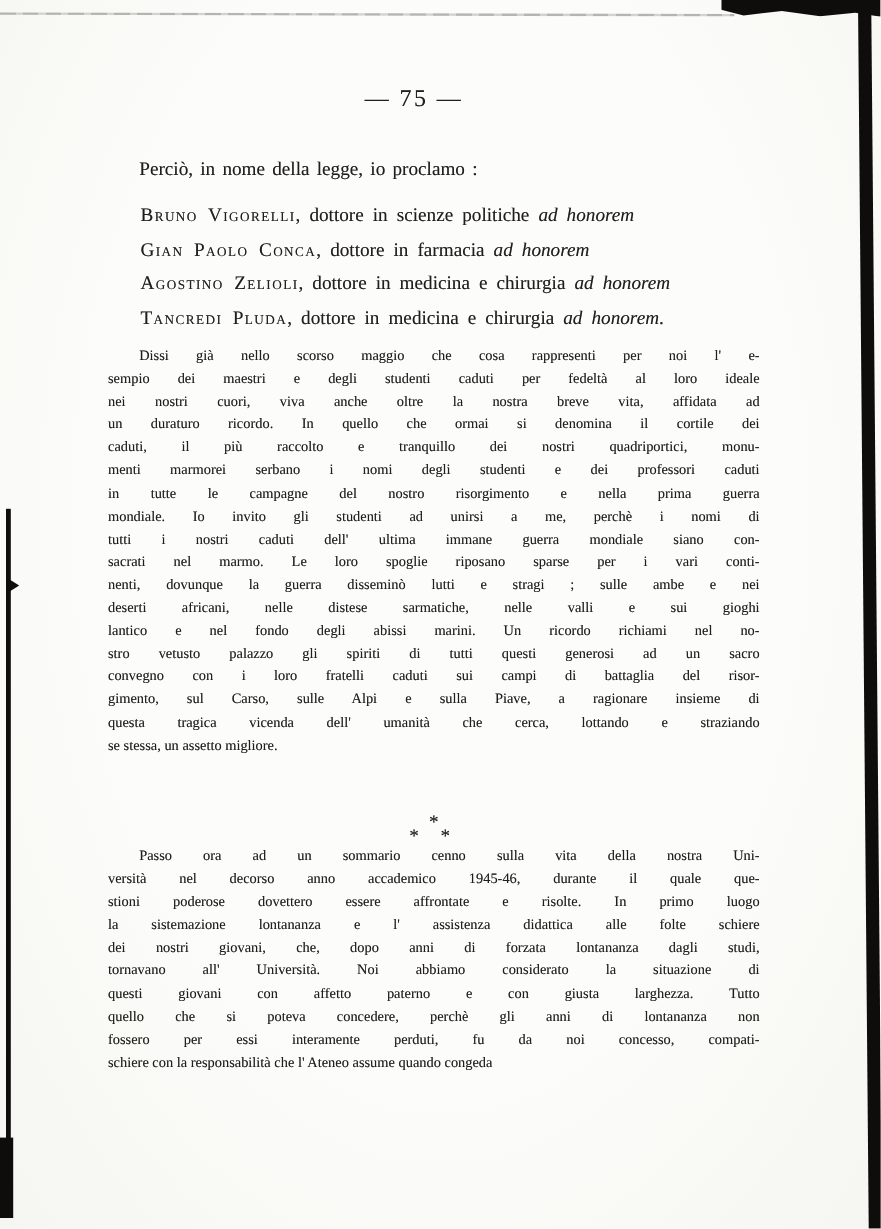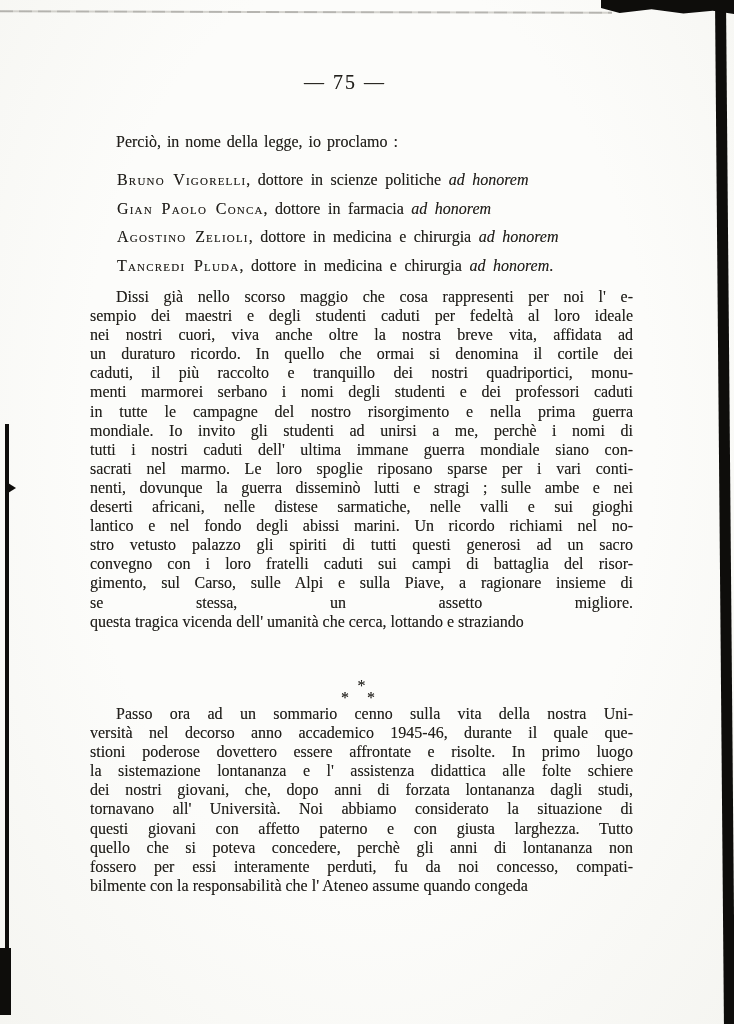--- a/index.html
+++ b/index.html
@@ -39,21 +39,21 @@
     font-size: 16px; text-indent: 26px; word-spacing: 2px;
   }
   .degrees {
     position: absolute; top: 166px; left: 90px; width: 543px;
     font-size: 16px; line-height: 28.6px; word-spacing: 3.5px;
   }
   .dname { font-variant: small-caps; letter-spacing: 1.2px; margin-left: 27px; }
   .ital  { font-style: italic; }
   .para  {
     position: absolute; left: 90px; width: 543px;
-    font-size: 16px; line-height: 19.1px;
+    font-size: 12px; line-height: 19.1px;
   }
   .para1 { top: 287px; }
   .para2 { top: 704px; }
   .para .tline { text-align: justify; text-align-last: justify; }
   .para .tline:first-child { text-indent: 26px; }
   .para .tline:last-child  { text-align-last: left; }
   .asterism {
     position: absolute; top: 680px; left: 90px; width: 543px;
     text-align: center; font-size: 16px; line-height: 12px;
   }
@@ -92,35 +92,35 @@
       <div class="tline">in tutte le campagne del nostro risorgimento e nella prima guerra</div>
       <div class="tline">mondiale. Io invito gli studenti ad unirsi a me, perchè i nomi di</div>
       <div class="tline">tutti i nostri caduti dell' ultima immane guerra mondiale siano con-</div>
       <div class="tline">sacrati nel marmo. Le loro spoglie riposano sparse per i vari conti-</div>
       <div class="tline">nenti, dovunque la guerra disseminò lutti e stragi ; sulle ambe e nei</div>
       <div class="tline">deserti africani, nelle distese sarmatiche, nelle valli e sui gioghi</div>
       <div class="tline">lantico e nel fondo degli abissi marini. Un ricordo richiami nel no-</div>
       <div class="tline">stro vetusto palazzo gli spiriti di tutti questi generosi ad un sacro</div>
       <div class="tline">convegno con i loro fratelli caduti sui campi di battaglia del risor-</div>
       <div class="tline">gimento, sul Carso, sulle Alpi e sulla Piave, a ragionare insieme di</div>
+      <div class="tline">questa tragica vicenda dell' umanità che cerca, lottando e straziando</div>
       <div class="tline">se stessa, un assetto migliore.</div>
-      <div class="tline">questa tragica vicenda dell' umanità che cerca, lottando e straziando</div>
     </div>
 
   <div class="asterism txt">
     <div class="row1">*</div>
     <div class="row2">* *</div>
   </div>
 
   <div class="para para2 txt">
       <div class="tline">Passo ora ad un sommario cenno sulla vita della nostra Uni-</div>
       <div class="tline">versità nel decorso anno accademico 1945-46, durante il quale que-</div>
       <div class="tline">stioni poderose dovettero essere affrontate e risolte. In primo luogo</div>
       <div class="tline">la sistemazione lontananza e l' assistenza didattica alle folte schiere</div>
       <div class="tline">dei nostri giovani, che, dopo anni di forzata lontananza dagli studi,</div>
       <div class="tline">tornavano all' Università. Noi abbiamo considerato la situazione di</div>
       <div class="tline">questi giovani con affetto paterno e con giusta larghezza. Tutto</div>
       <div class="tline">quello che si poteva concedere, perchè gli anni di lontananza non</div>
       <div class="tline">fossero per essi interamente perduti, fu da noi concesso, compati-</div>
-      <div class="tline">bilmente con la responsabilità che l' Ateneo assume quando congeda</div>
+      <div class="tline">schiere con la responsabilità che l' Ateneo assume quando congeda</div>
     </div>
 
 </div>
 
 </body></html>

